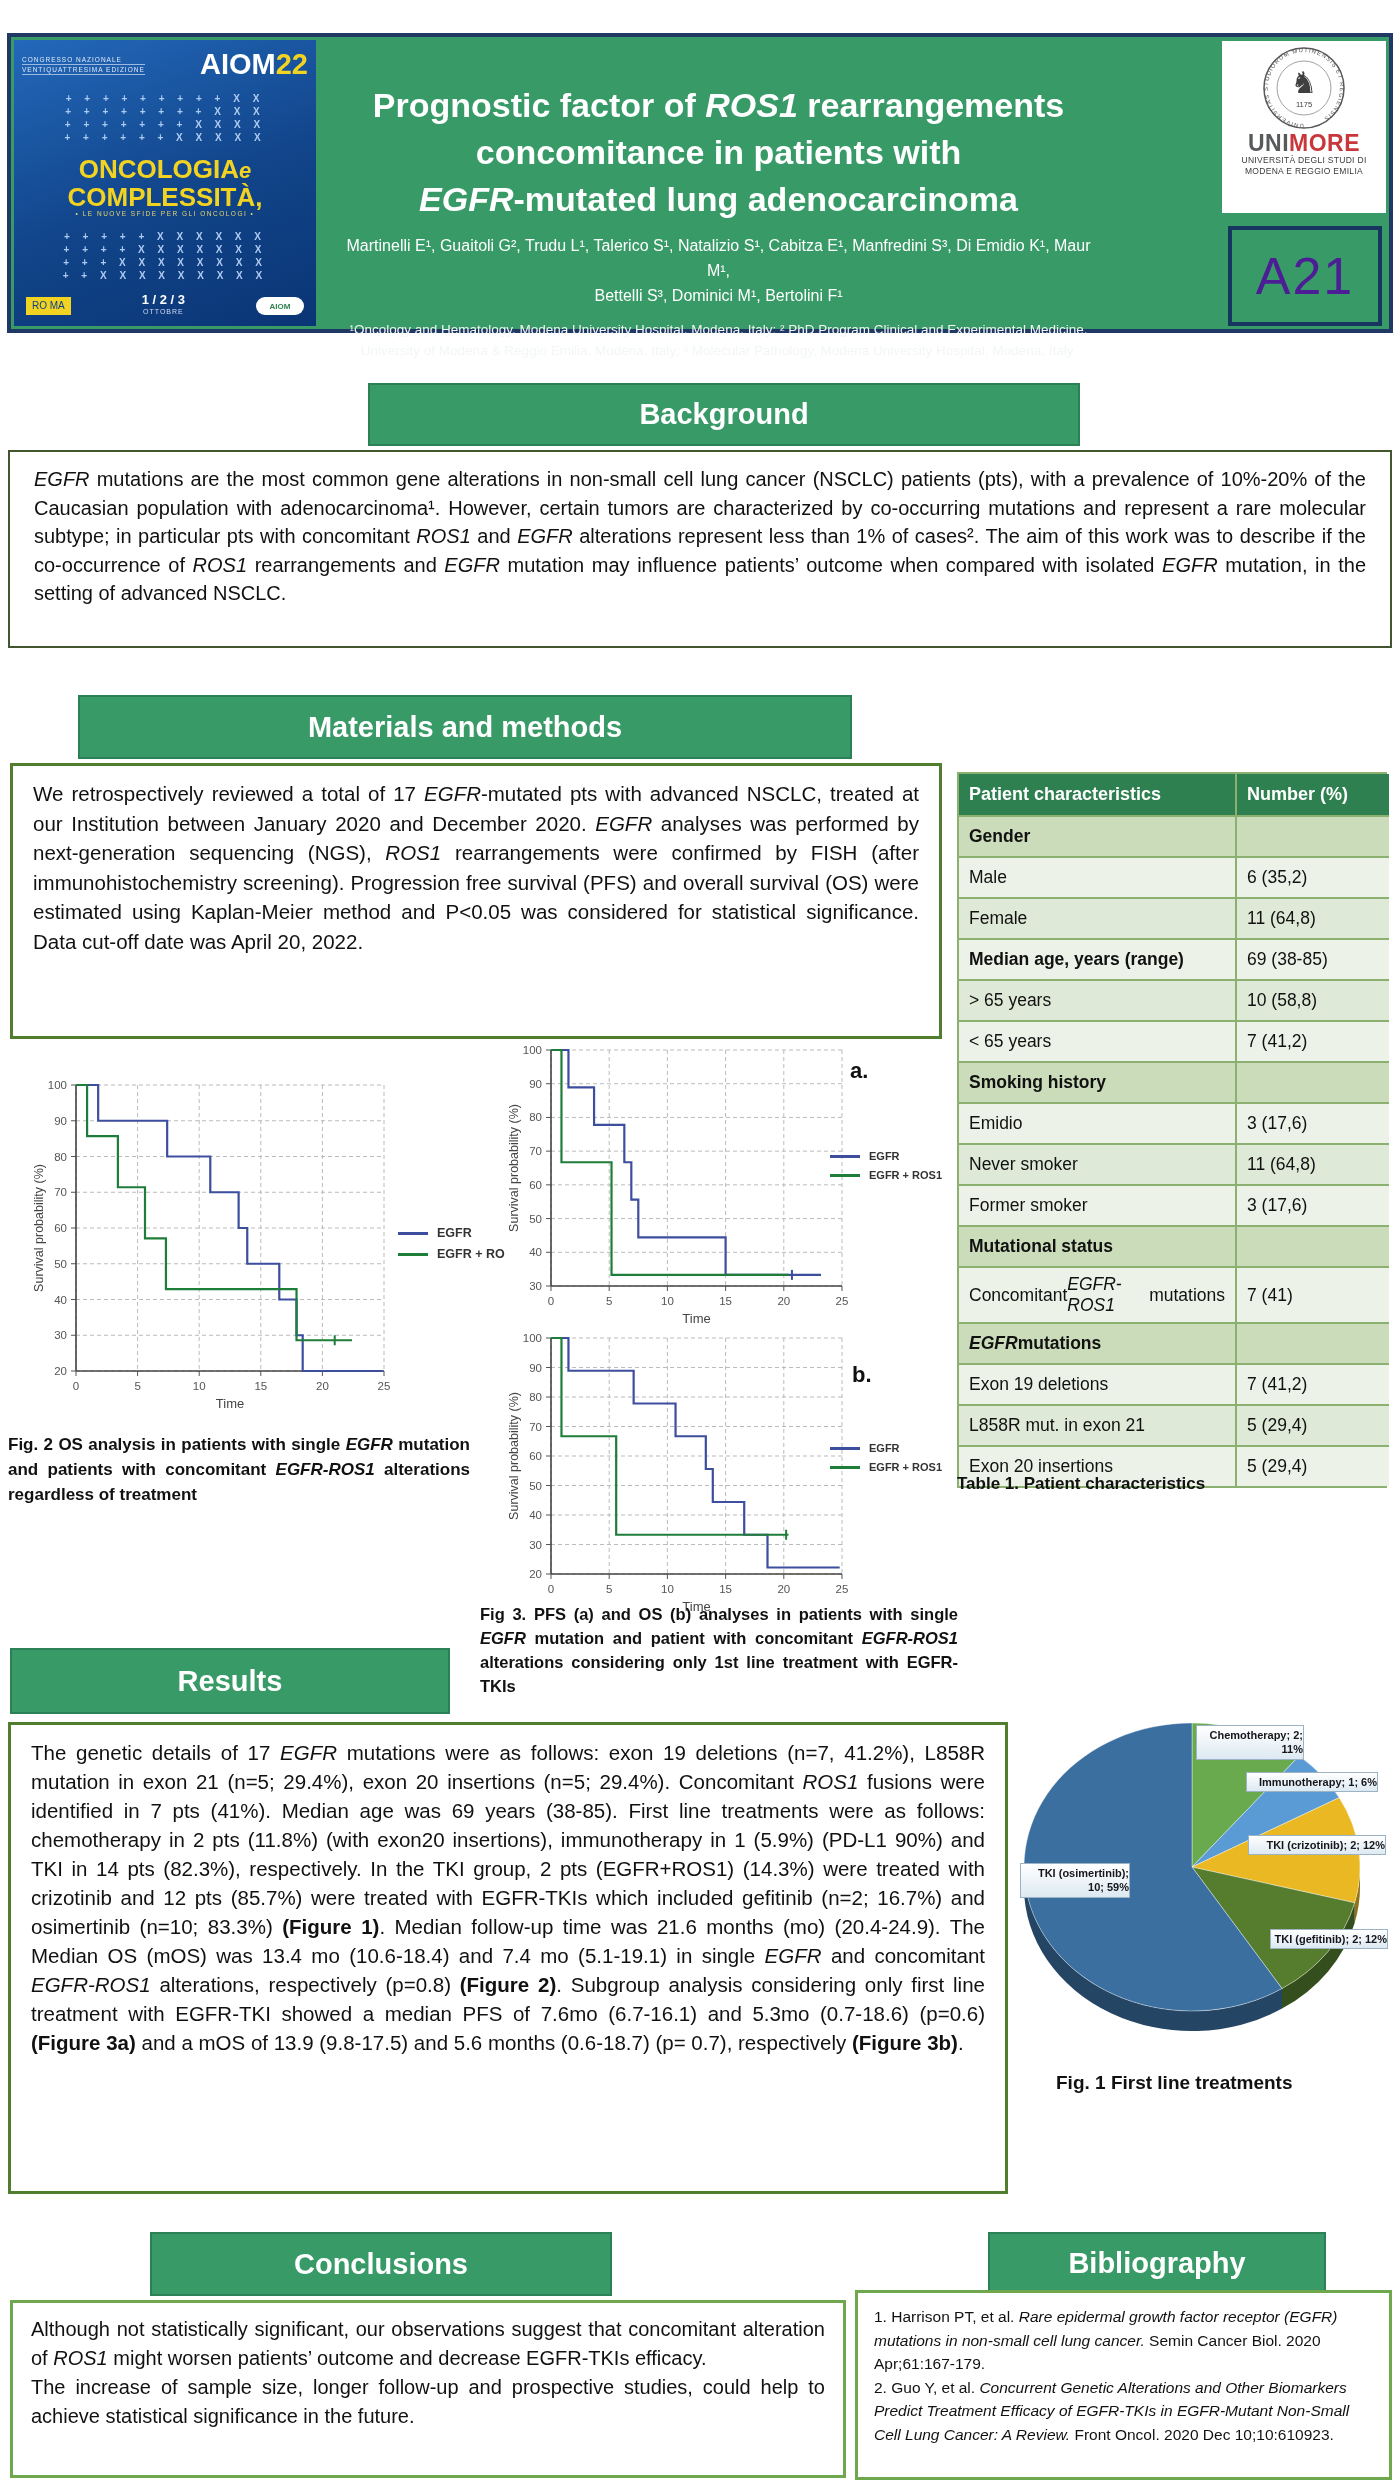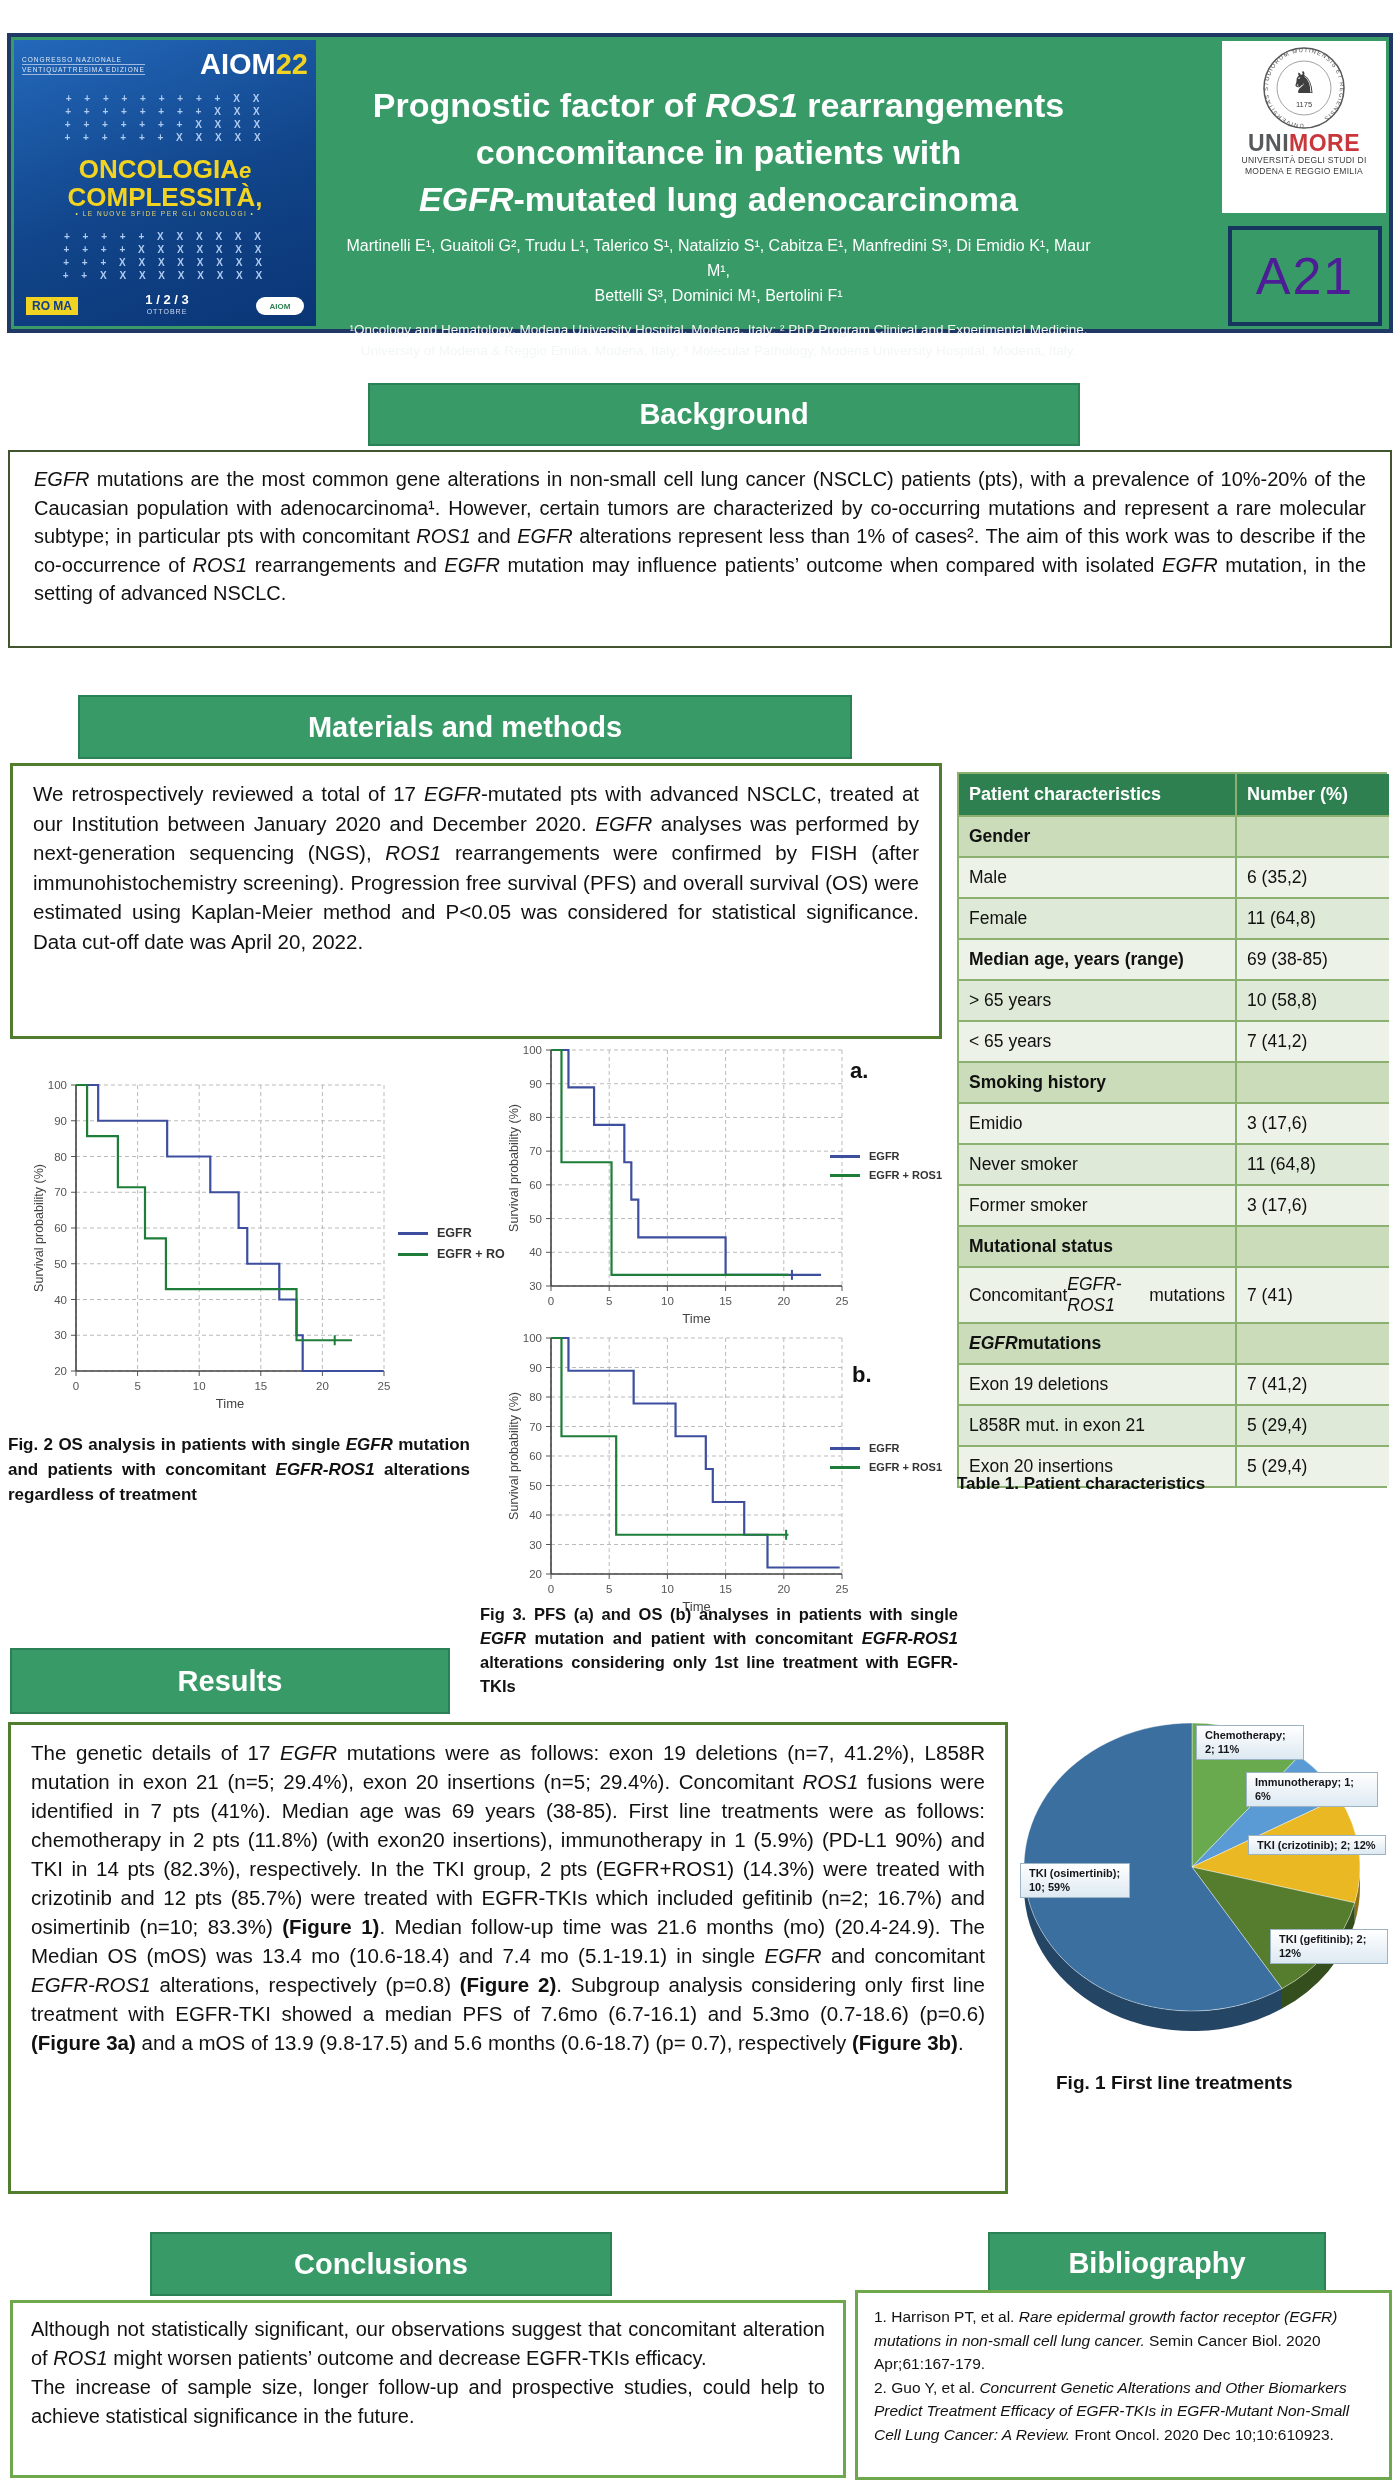--- a/index.html
+++ b/index.html
@@ -11,21 +11,21 @@
         display:flex;flex-direction:column;align-items:center;justify-content:space-between;padding:10px 8px 8px;box-sizing:border-box;overflow:hidden;}
   .aiom-top{display:flex;width:100%;justify-content:space-between;align-items:center;}
   .aiom-small{font-size:6.5px;letter-spacing:1px;color:#dfe9f7;border-bottom:1px solid #9db9e0;line-height:9px;}
   .aiom-logo{font-size:29px;font-weight:bold;color:#fff;line-height:29px;}
   .aiom-logo i{font-style:normal;color:#f2d321;}
   .pattern{color:#aecbf2;font-weight:bold;font-size:10px;letter-spacing:5px;line-height:13px;text-align:center;white-space:nowrap;}
   .theme{color:#f2d321;font-weight:bold;font-size:26px;line-height:26px;text-align:center;letter-spacing:0;}
   .theme .e{font-style:italic;font-size:22px;}
   .tagline{color:#e9d76a;font-size:6.5px;letter-spacing:1.5px;text-align:center;}
   .aiom-foot{display:flex;width:100%;justify-content:space-between;align-items:center;padding:0 4px;box-sizing:border-box;}
-  .roma{background:#f2d321;color:#0d3f8a;font-weight:bold;font-size:12px;line-height:10px;padding:4px 6px;}
+  .roma{background:#f2d321;color:#0d3f8a;font-weight:normal;font-size:10px;line-height:10px;padding:4px 6px;}
   .dates{color:#fff;font-weight:bold;font-size:13px;text-align:center;line-height:12px;}
   .dates small{display:block;font-size:7px;font-weight:normal;color:#cfdcf2;letter-spacing:1px;}
   .aiom-pill{background:#fff;border-radius:9px;width:48px;height:18px;display:flex;align-items:center;justify-content:center;
              color:#2e8050;font-size:8px;font-weight:bold;}
   .titleblock{left:330px;top:45px;width:755px;text-align:center;color:#fff;}
   .title-line{font-size:34px;font-weight:bold;line-height:47px;}
   .authors{left:330px;top:196px;width:755px;text-align:center;color:#fff;font-size:16px;line-height:25px;}
   .affil{left:330px;top:282px;width:755px;text-align:center;color:#f2f7f4;font-size:13.5px;line-height:21px;}
   .unimore{left:1222px;top:41px;width:164px;height:172px;background:#fff;display:flex;flex-direction:column;align-items:center;padding-top:4px;box-sizing:border-box;}
   .unimore-name{font-size:23px;font-weight:bold;line-height:24px;letter-spacing:.5px;}
@@ -74,21 +74,21 @@
   #lab-a{left:850px;top:1058px;}
   #lab-b{left:852px;top:1362px;}
   .fig-caption{font-weight:bold;color:#111;text-align:justify;}
   #cap2{left:8px;top:1432px;width:462px;font-size:17px;line-height:25px;}
   #cap3{left:480px;top:1602px;width:478px;font-size:16.5px;line-height:24px;}
   #cap1{left:1056px;top:2072px;width:360px;font-size:19px;font-weight:bold;text-align:left;}
   
   #pie-wrap{left:1020px;top:1715px;width:372px;height:350px;}
   #pie{position:absolute;left:0;top:0;}
   .plabel{position:absolute;background:linear-gradient(#ffffff,#dde9f2);border:1px solid #9cb3c4;font-size:11px;font-weight:bold;
-          color:#15161a;text-align:left;padding:2px 8px;line-height:1.3;box-sizing:border-box;}
+          color:#15161a;text-align:right;padding:2px 0;line-height:1.3;box-sizing:border-box;}
   .pl-chemo{left:176px;top:10px;width:108px;}
   .pl-immuno{left:226px;top:57px;width:132px;}
   .pl-crizo{left:228px;top:120px;width:138px;}
   .pl-gefi{left:250px;top:214px;width:118px;}
   .pl-osi{left:0px;top:148px;width:110px;}
   i{font-style:italic;}
 </style>
 </head>
 <body>
 

